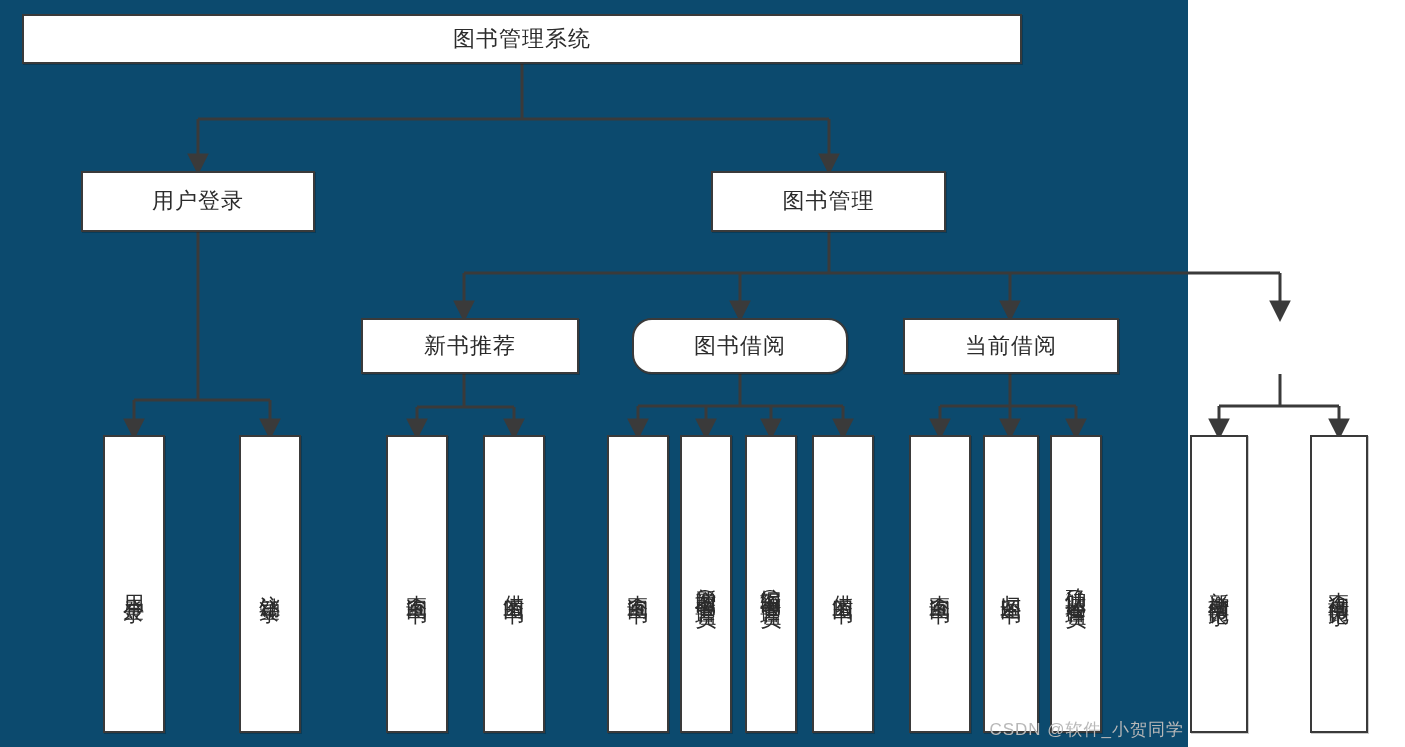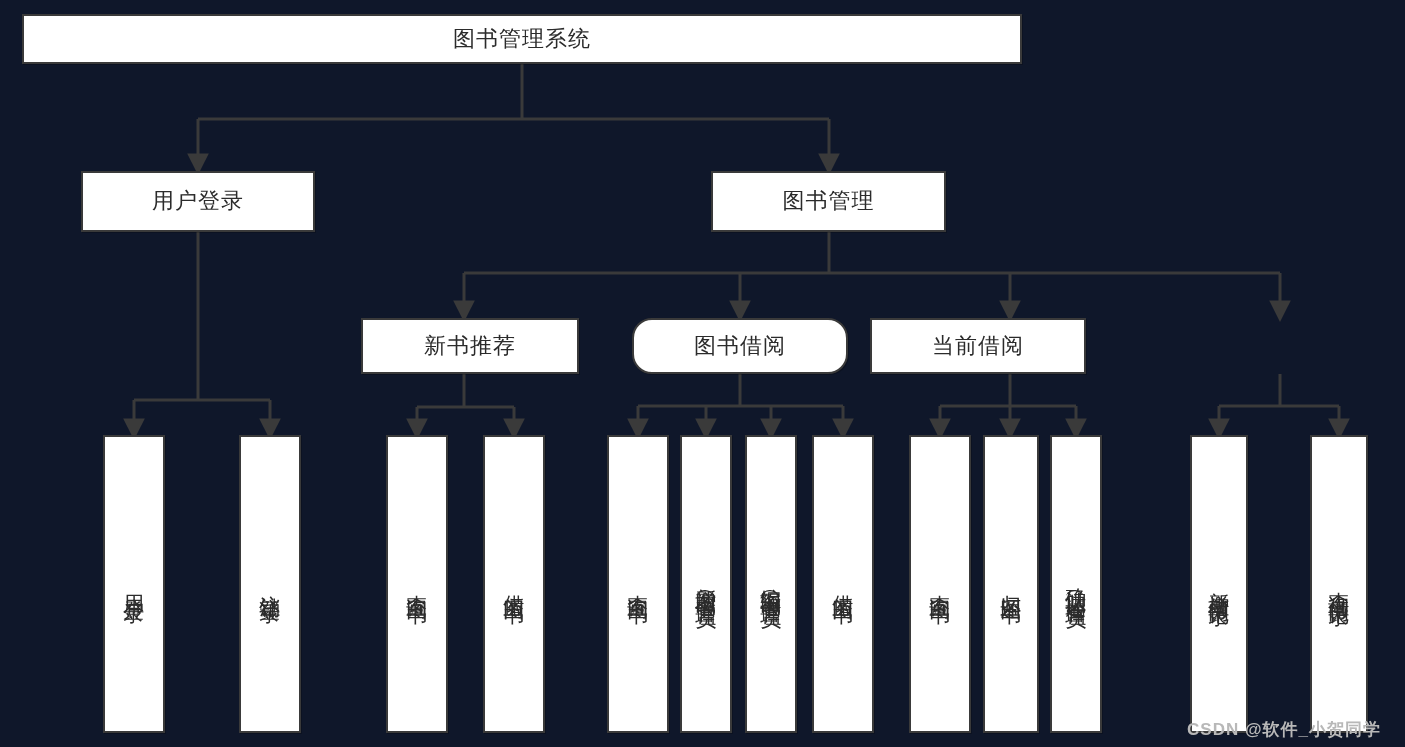--- a/index.html
+++ b/index.html
@@ -5,22 +5,23 @@
 <style>
   html,body{margin:0;padding:0;}
   body{
     width:1405px;height:747px;
     background:#ffffff;
     font-family:"Liberation Sans","DejaVu Sans",sans-serif;
     overflow:hidden;
   }
   #diagram-root{
     position:relative;
-    width:1405px;height:747px;
-    background:#0f172a;
+    width:1141px;height:747px;
+    background:#0c4a6e;
+    padding-left:47px;
   }
   svg#connectors{
     position:absolute;left:0;top:0;
     width:1405px;height:747px;
     pointer-events:none;
   }
   .node{
     position:absolute;
     box-sizing:border-box;
     border:2px solid #3a3a3a;
@@ -51,28 +52,27 @@
     text-orientation:upright;
     display:block;
     text-align:center;
   }
   .node .label{
     display:block;
     white-space:pre;
   }
   #watermark{
     position:absolute;
-    right:24px;
+    right:4px;
     bottom:6px;
     font-size:17px;
     color:#b8b8b8;
     letter-spacing:1px;
     user-select:none;
     white-space:nowrap;
-    font-weight:bold;
   }
 </style>
 </head>
 <body>
 
 <div id="diagram-root">
 
   <svg id="connectors" viewBox="0 0 1405 747" xmlns="http://www.w3.org/2000/svg">
     <defs>
       <marker id="arrow" markerWidth="9" markerHeight="9" refX="3.2" refY="4.2" orient="auto" markerUnits="strokeWidth">
@@ -149,21 +149,21 @@
   <div class="node horiz" id="node-l1-1" style="left: 711px; top: 171px; width: 235px; height: 61px;">
     <span class="label">图书管理</span>
   </div>
 
   <div class="node horiz" id="node-l2-0" style="left: 361px; top: 318px; width: 218px; height: 56px;">
     <span class="label">新书推荐</span>
   </div>
   <div class="node horiz" id="node-l2-1" style="left: 632px; top: 318px; width: 216px; height: 56px; border-radius: 20px;">
     <span class="label">图书借阅</span>
   </div>
-  <div class="node horiz" id="node-l2-2" style="left: 870px; top: 318px; width: 216px; height: 56px;">
+  <div class="node horiz" id="node-l2-2" style="left: 903px; top: 318px; width: 216px; height: 56px;">
     <span class="label">当前借阅</span>
   </div>
 
   <div class="node vert" id="node-leaf-0" style="left: 103px; top: 435px; width: 62px; height: 298px;">
     <span class="label">用户登录</span>
   </div>
   <div class="node vert" id="node-leaf-1" style="left: 239px; top: 435px; width: 62px; height: 298px;">
     <span class="label">注销登录</span>
   </div>
   <div class="node vert" id="node-leaf-2" style="left: 386px; top: 435px; width: 62px; height: 298px;">

